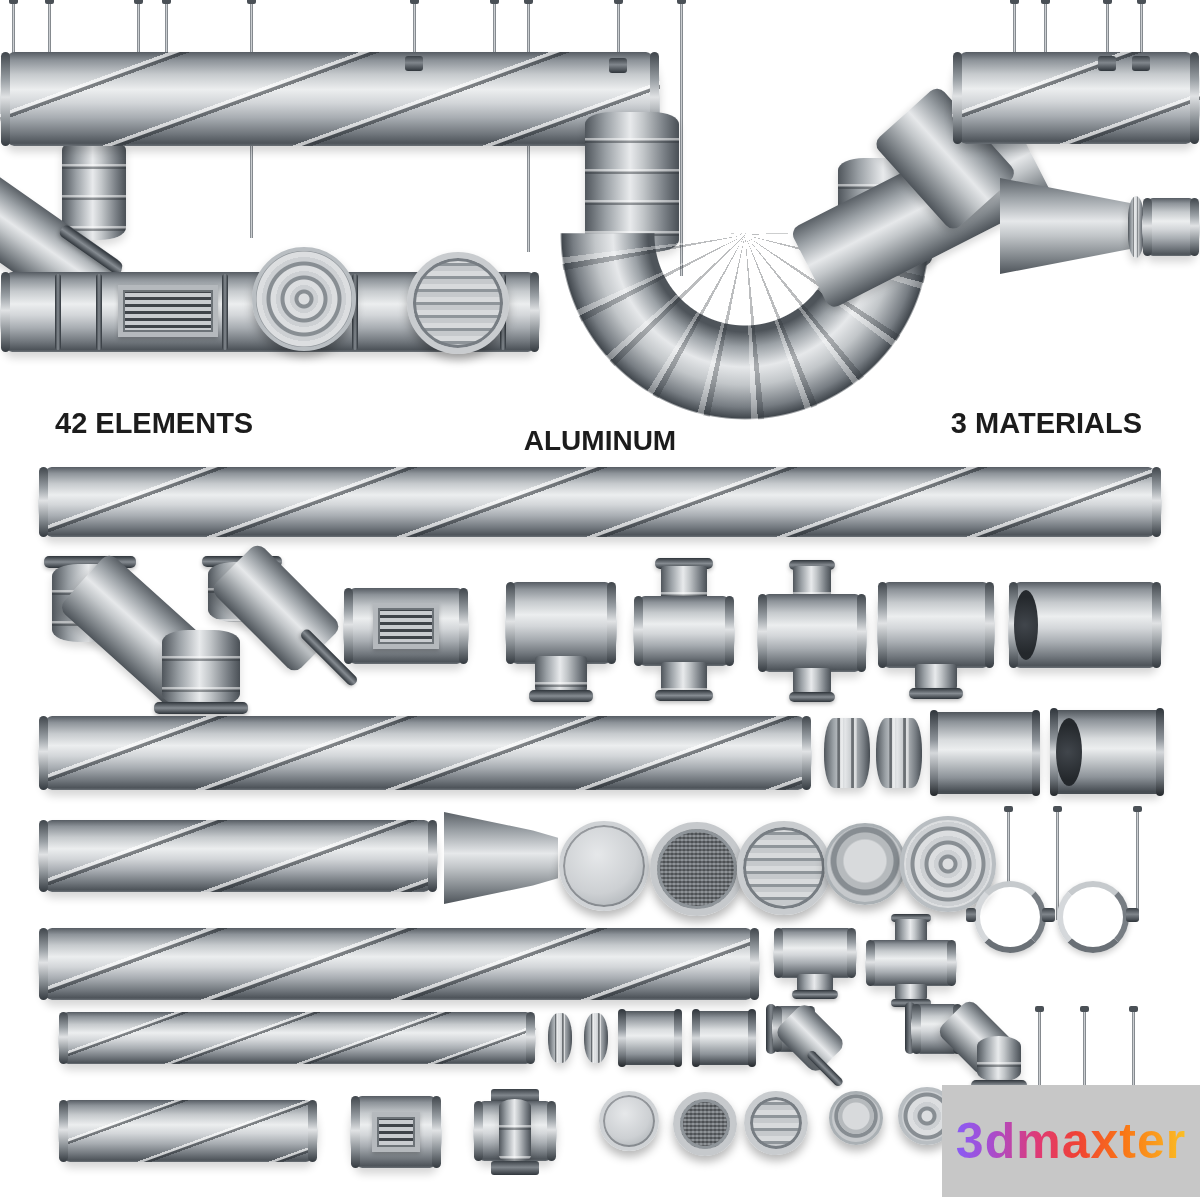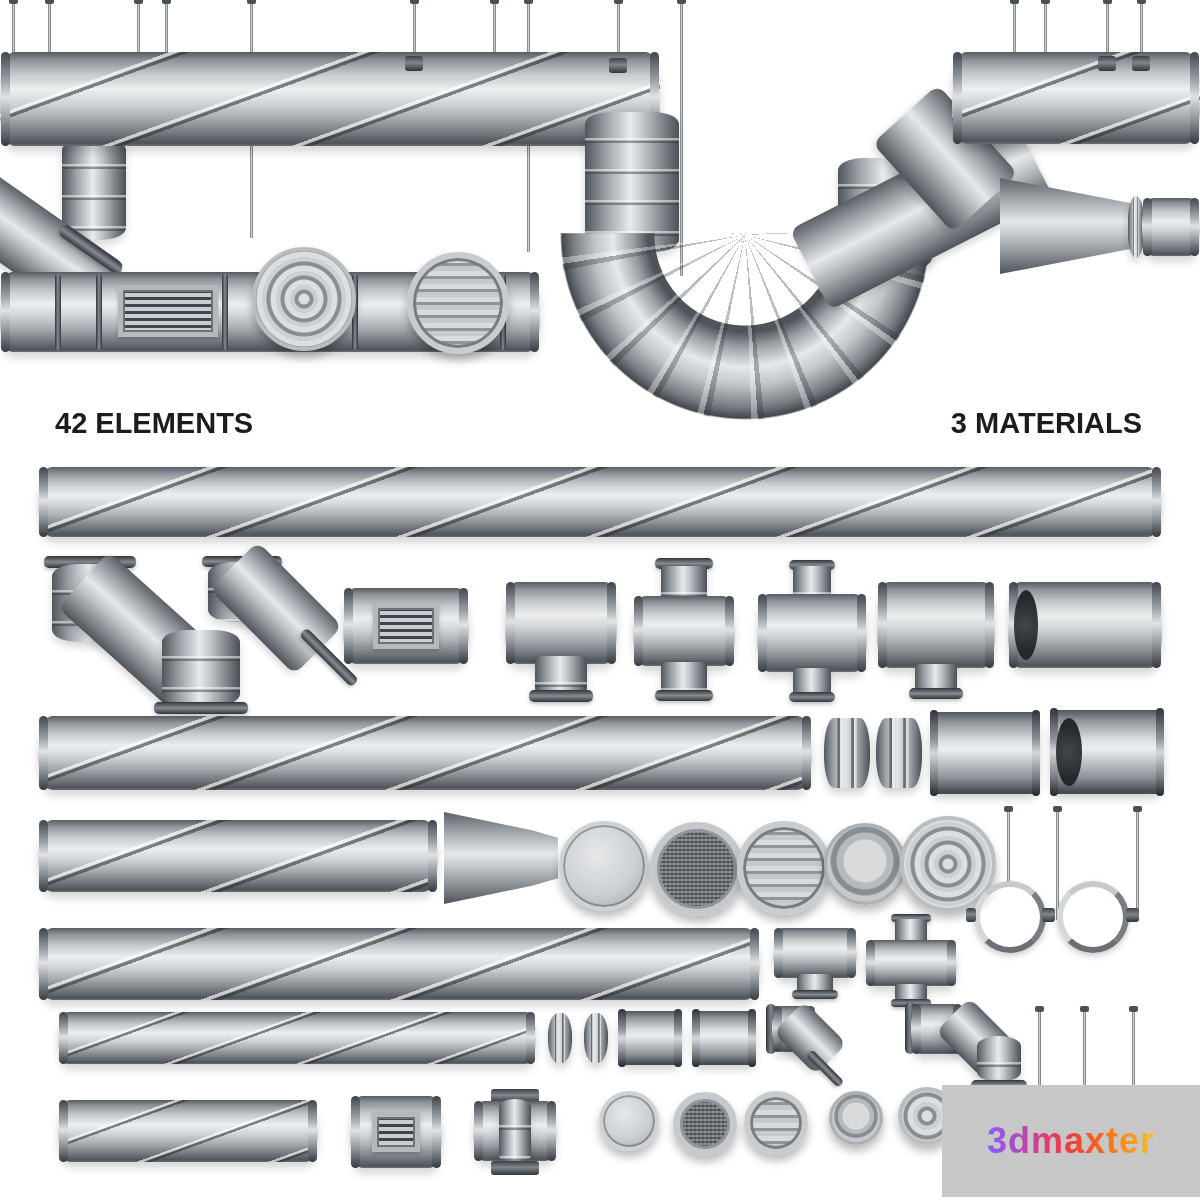--- a/index.html
+++ b/index.html
@@ -111,21 +111,21 @@
     clip-path:inset(49.5% 0 0 0);}
 
   
   .h-title{left:0;right:0;top:379px;text-align:center;font-size:40px;font-weight:bold;
     color:#1c1c1c;letter-spacing:1px;}
   .h-sub{left:0;right:0;top:425px;text-align:center;font-size:28px;font-weight:bold;color:#1c1c1c;}
   .h-left{left:55px;top:407px;font-size:29px;font-weight:bold;color:#1c1c1c;}
   .h-right{right:58px;top:407px;font-size:29px;font-weight:bold;color:#1c1c1c;}
 
   .wm{background:#c7c7c7;display:flex;align-items:center;justify-content:center;}
-  .wm span{font-size:36px;font-weight:bold;letter-spacing:1px;
+  .wm span{font-size:50px;font-weight:bold;letter-spacing:1px;
     background:linear-gradient(90deg,#8a5cf5 0%,#a94ccc 16%,#e03a74 36%,#ef4136 52%,#f97316 72%,#fbbf24 100%);
     -webkit-background-clip:text;background-clip:text;color:transparent;}
 </style>
 </head>
 <body>
 
 <div class="stage">
 
   <div class="abs rod" style="left:12px;top:0;height:60px;"></div>
   <div class="abs rod" style="left:48px;top:0;height:60px;"></div>
@@ -167,20 +167,21 @@
 
   <div class="abs seg" style="left:810px;top:225px;width:250px;height:90px;transform:rotate(-27deg);transform-origin:left center;"></div>
   <div class="abs seg" style="left:905px;top:70px;width:120px;height:88px;transform:rotate(48deg);transform-origin:left center;"></div>
   <div class="abs duct" style="left:952px;top:52px;width:248px;height:92px;"></div>
   <div class="abs clamp" style="left:1098px;top:56px;width:18px;height:15px;"></div>
   <div class="abs clamp" style="left:1132px;top:56px;width:18px;height:15px;"></div>
   <div class="abs seg" style="left:1000px;top:178px;width:130px;height:96px;border-radius:0;clip-path:polygon(0 0,100% 26%,100% 74%,0 100%);"></div>
   <div class="abs ring" style="left:1128px;top:196px;width:16px;height:62px;"></div>
   <div class="abs pipe" style="left:1142px;top:198px;width:58px;height:58px;"></div>
 
+  <div class="abs h-sub">ALUMINUM</div>
   <div class="abs h-left">42 ELEMENTS</div>
   <div class="abs h-right">3 MATERIALS</div>
 
   <div class="abs duct" style="left:38px;top:467px;width:1124px;height:70px;"></div>
 
   <div class="abs" style="left:42px;top:556px;width:205px;height:158px;">
     <div class="abs flange" style="left:2px;top:0;width:92px;height:12px;"></div>
     <div class="abs vpipe" style="left:10px;top:8px;width:76px;height:78px;"></div>
     <div class="abs seg" style="left:22px;top:36px;width:150px;height:76px;transform:rotate(42deg);"></div>
     <div class="abs vpipe" style="left:120px;top:74px;width:78px;height:76px;"></div>

